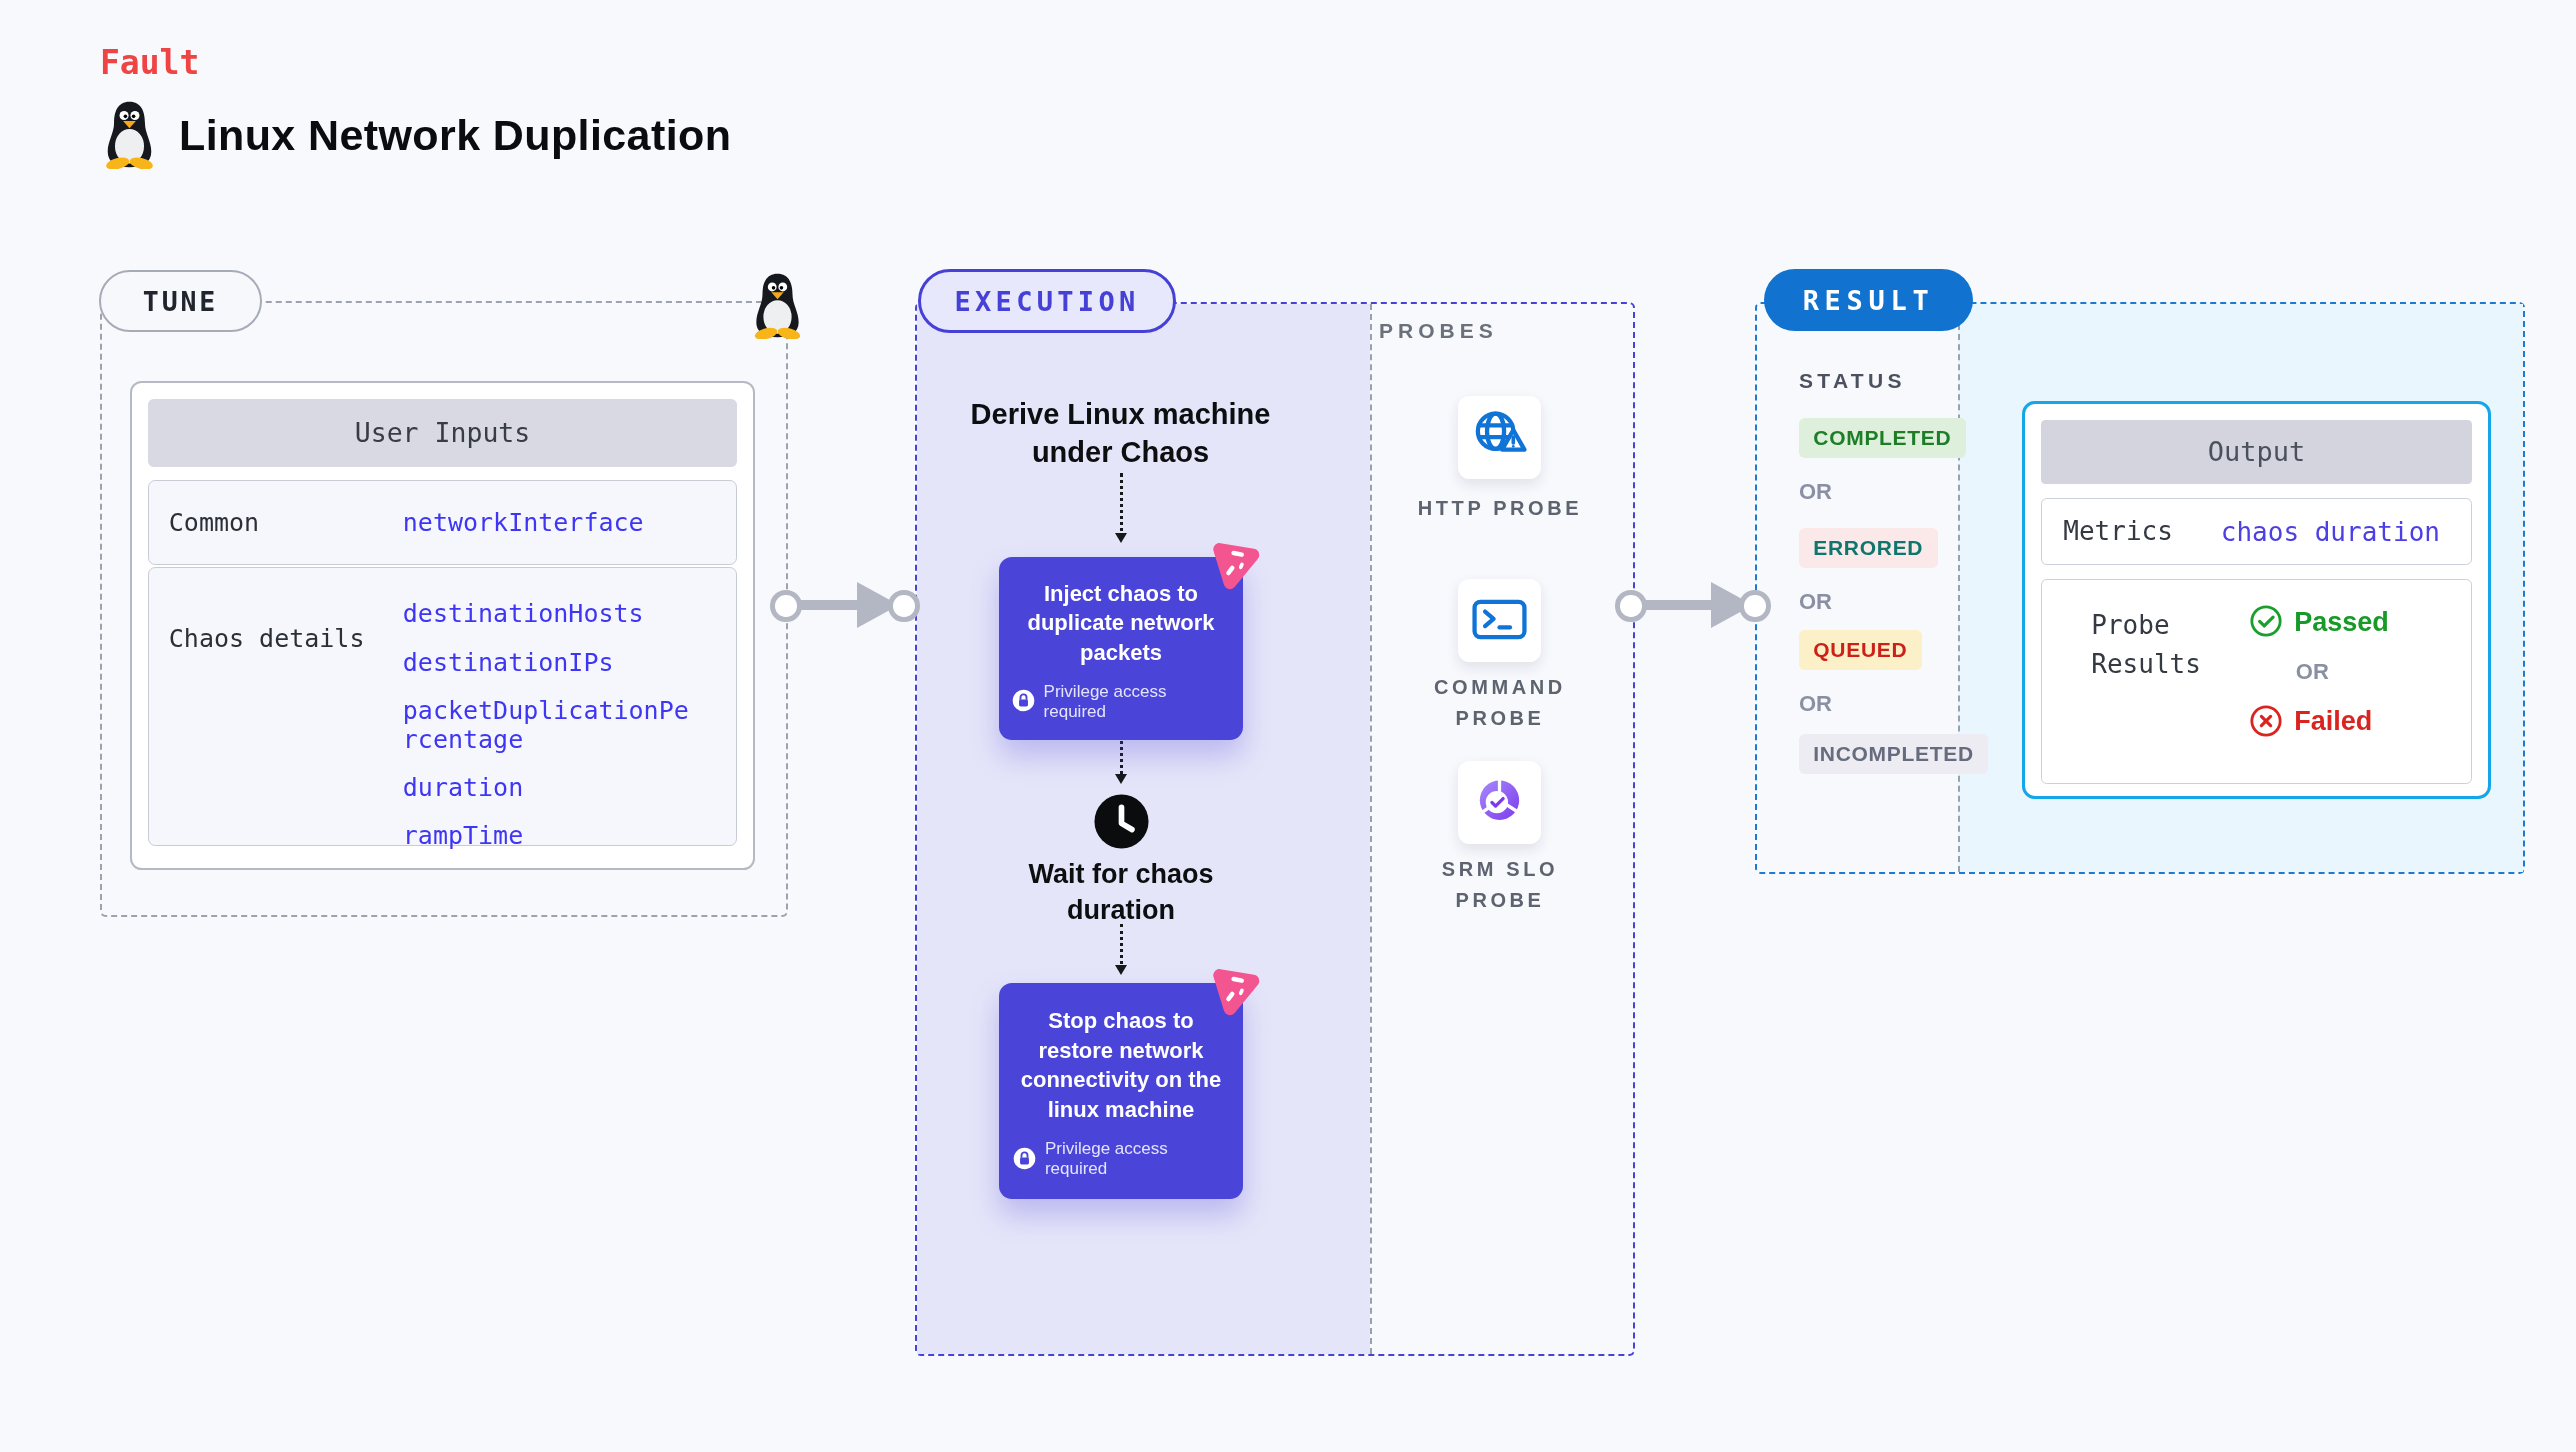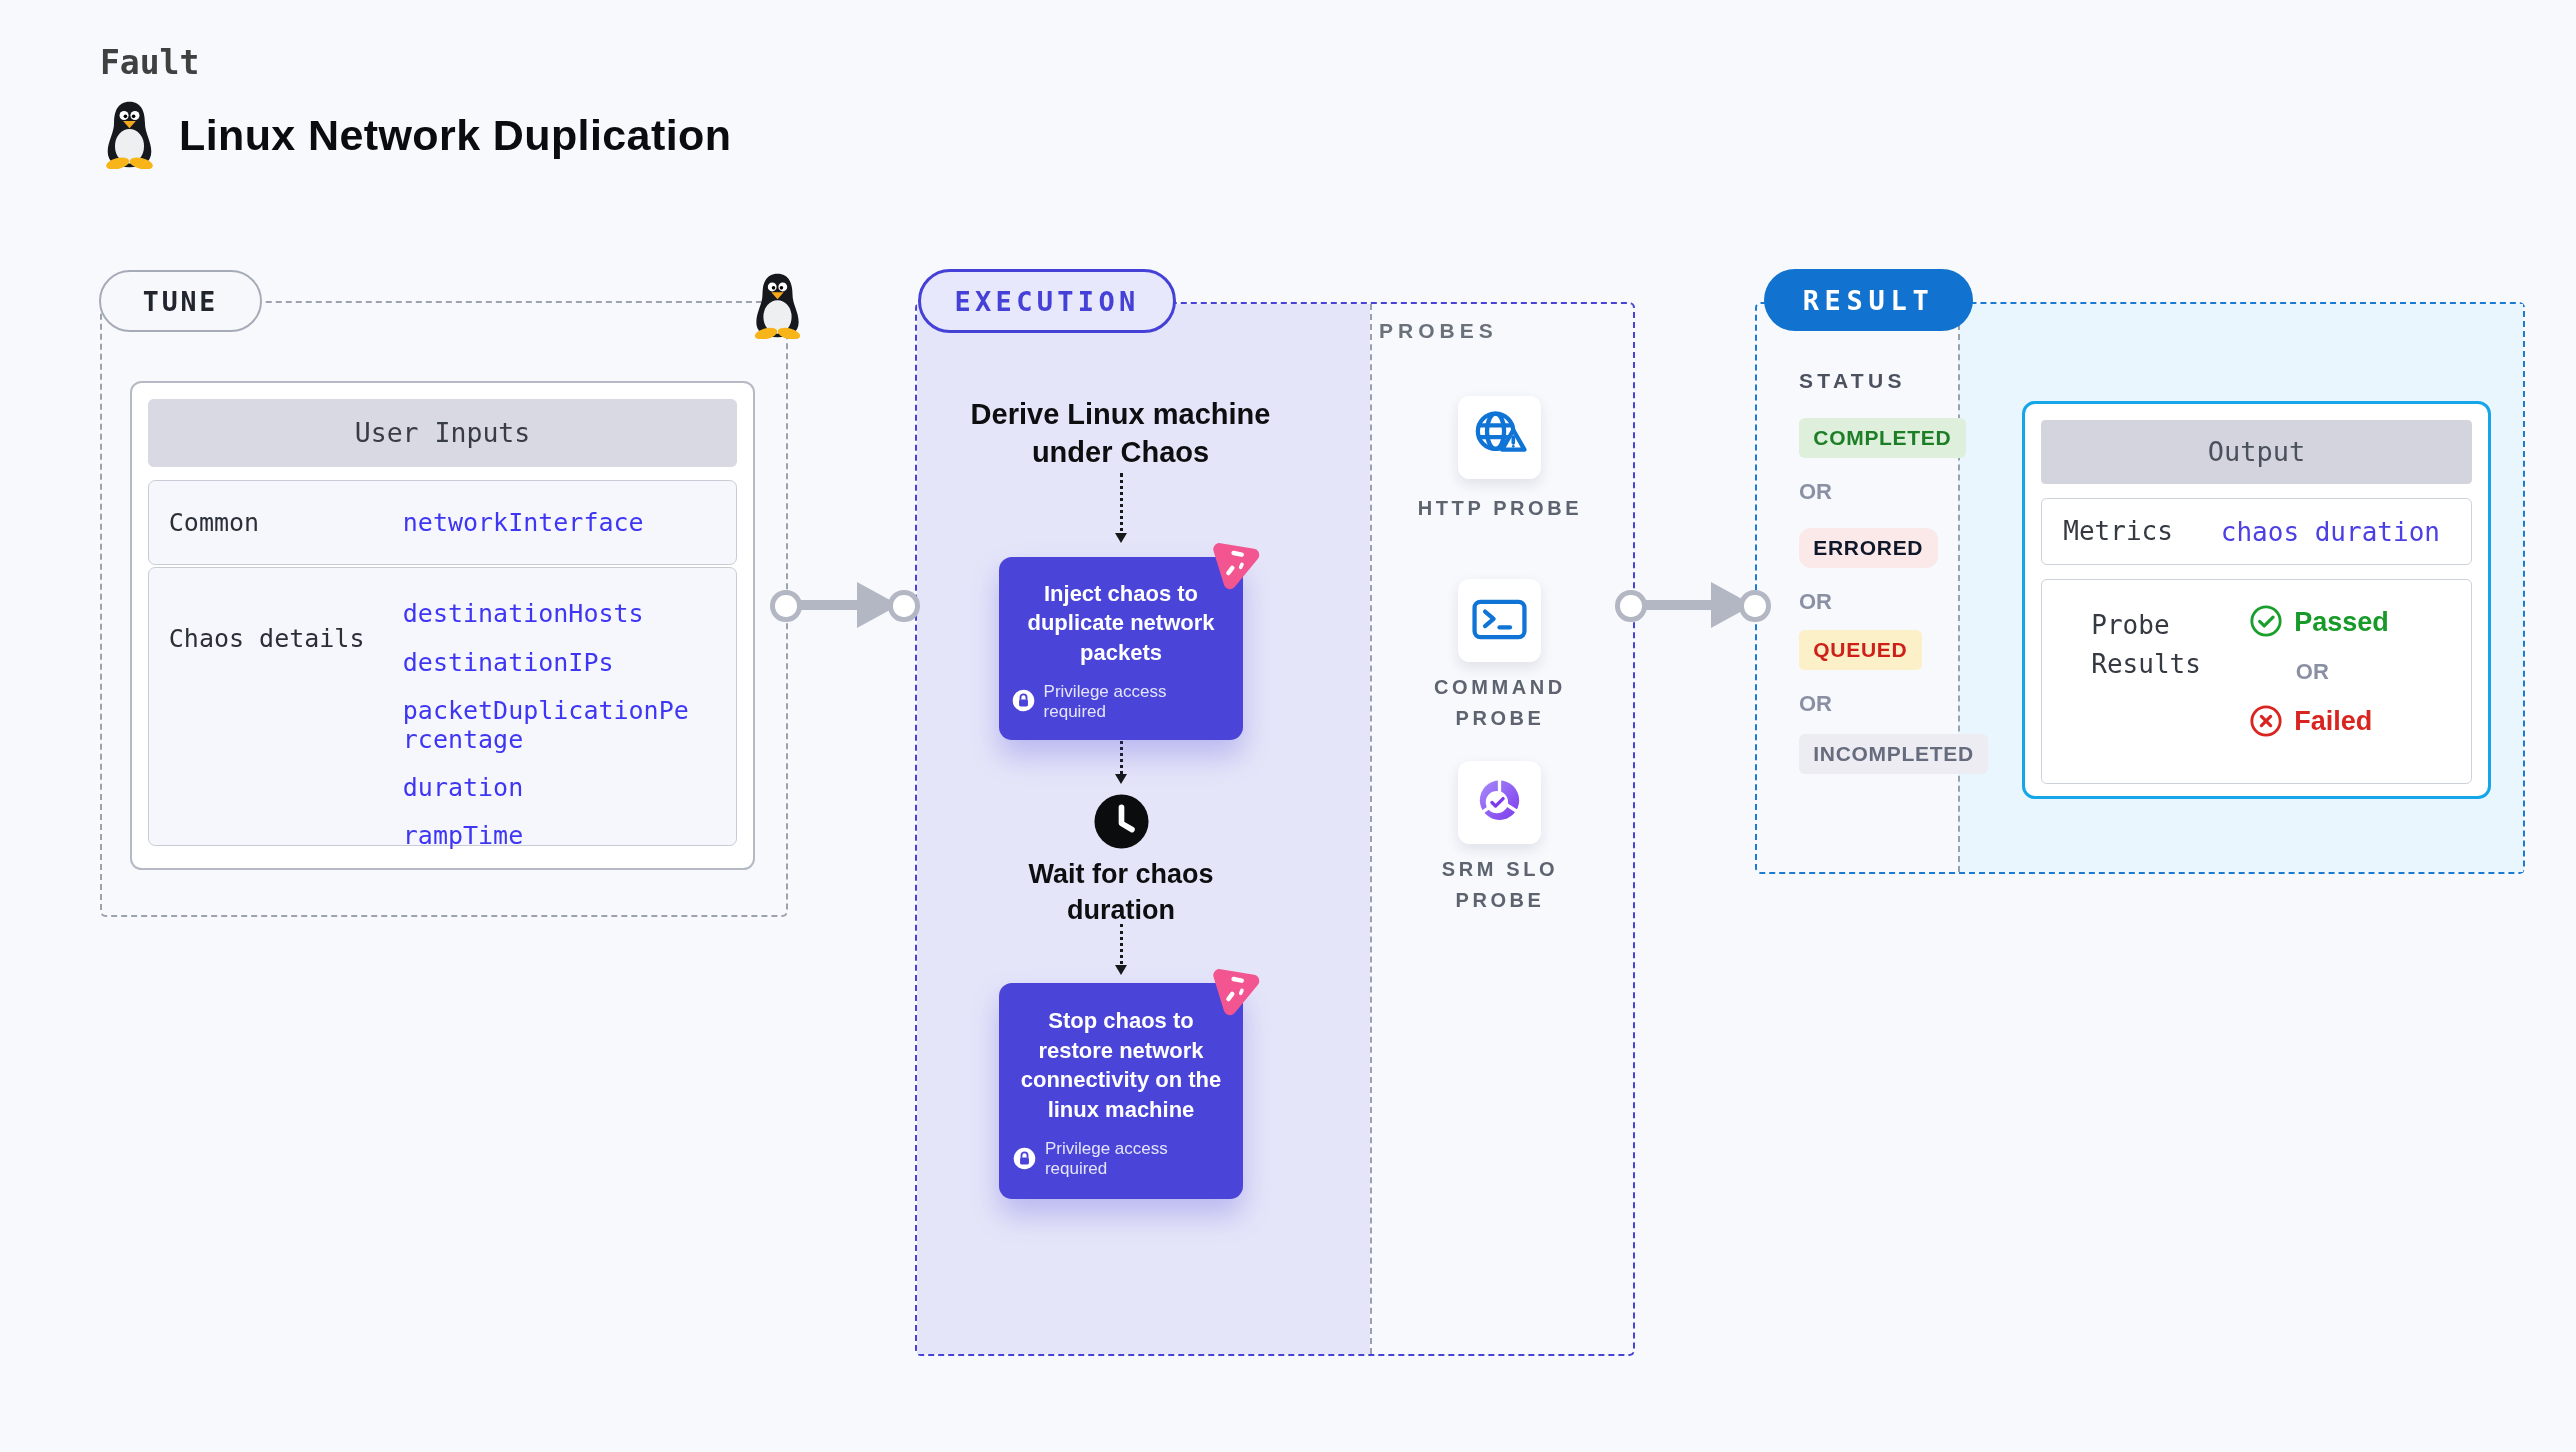--- a/index.html
+++ b/index.html
@@ -3,21 +3,21 @@
 <meta charset="utf-8">
 <style>
   html,body{margin:0;padding:0;background:#eef0f5;}
   #canvas{
     position:relative;width:2576px;height:1452px;overflow:hidden;
     background:#f8f9fd;font-family:"Liberation Sans",sans-serif;
   }
   .abs{position:absolute;}
 
   
-  .eyebrow{left:100px;top:43px;font-family:"DejaVu Sans Mono",monospace;font-size:33px;color:#404040;font-weight:bold;}
+  .eyebrow{left:100px;top:43px;font-family:"DejaVu Sans Mono",monospace;font-size:33px;color:#ef4444;font-weight:bold;}
   .title-row{left:100px;top:100px;display:flex;align-items:center;gap:20px;}
   .page-title{font-size:43px;font-weight:bold;color:#0b0c0f;letter-spacing:0.4px;}
 
   
   .pill{display:flex;align-items:center;justify-content:center;border-radius:43px;
         font-family:"DejaVu Sans Mono",monospace;font-weight:bold;box-sizing:border-box;z-index:6;}
   .pill-tune{left:99px;top:270px;width:163px;height:62px;background:#f7f8fc;border:2.9px solid #a6abb8;
              color:#21252d;font-size:26.5px;letter-spacing:2.9px;}
   .pill-exec{left:918px;top:269px;width:258px;height:64px;background:#e8e8fc;border:3.6px solid #4540d6;
              color:#4540d6;font-size:27px;letter-spacing:4.3px;}
@@ -72,21 +72,21 @@
   .probes-label{left:1379px;top:319px;font-size:21px;font-weight:bold;color:#6a717b;letter-spacing:5px;}
   .probe-card{width:83px;height:83px;background:#ffffff;border-radius:11.5px;display:flex;align-items:center;
               justify-content:center;box-shadow:0 5.7px 13px rgba(20,30,55,.10);z-index:2;}
   .probe-name{width:244px;text-align:center;font-size:20px;font-weight:bold;color:#5d646f;
               letter-spacing:3.6px;line-height:1.55;}
 
   
   .status-label{left:1799px;top:369px;font-size:21px;font-weight:bold;color:#4b515e;letter-spacing:4.3px;}
   .badge{display:inline-block;padding:7.9px 14.3px;border-radius:5.7px;font-size:21px;font-weight:bold;letter-spacing:0.7px;}
   .st-completed{background:#def0dc;color:#1e7e27;}
-  .st-errored{background:#fbe9e9;color:#0f172a;border-radius:12px;}
+  .st-errored{background:#fbe9e9;color:#0f766e;}
   .st-queued{background:#fcf0c8;color:#cc2018;}
   .st-incompleted{background:#ececf2;color:#666c7e;}
   .or-text{font-size:22px;font-weight:bold;color:#8a90a3;}
 
   .output-card{left:2022px;top:401px;width:469px;height:398px;background:#ffffff;border:3.6px solid #14a6e8;
                border-radius:13px;box-sizing:border-box;padding:15.8px;z-index:2;}
   .out-header{height:64px;background:#d3d4de;border-radius:4.3px;display:flex;align-items:center;justify-content:center;
               font-family:"DejaVu Sans Mono",monospace;font-size:27px;color:#4b515c;margin-bottom:14.3px;}
   .out-row{border:1.4px solid #ccd0da;border-radius:5.7px;background:#ffffff;box-sizing:border-box;display:flex;}
   .metrics-row{height:67px;align-items:center;margin-bottom:14.3px;}

